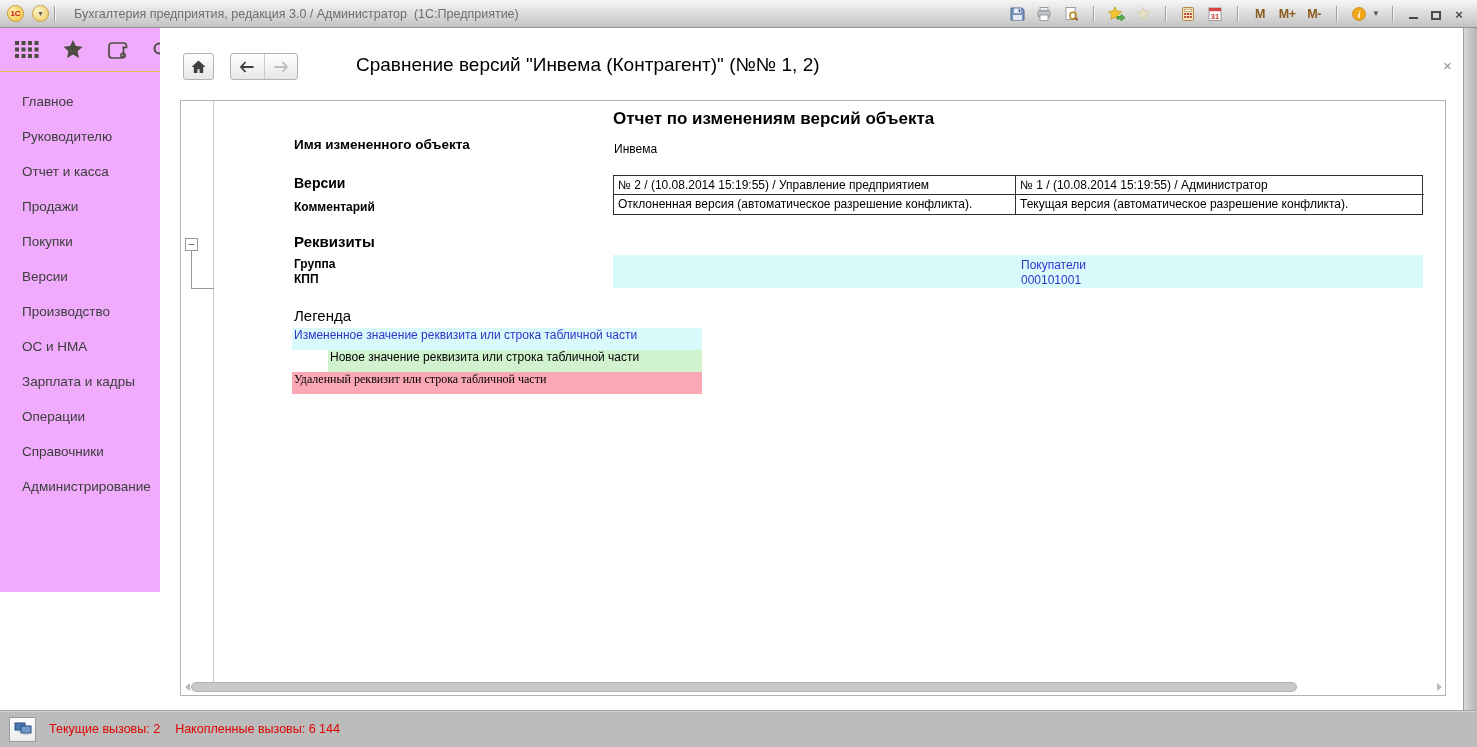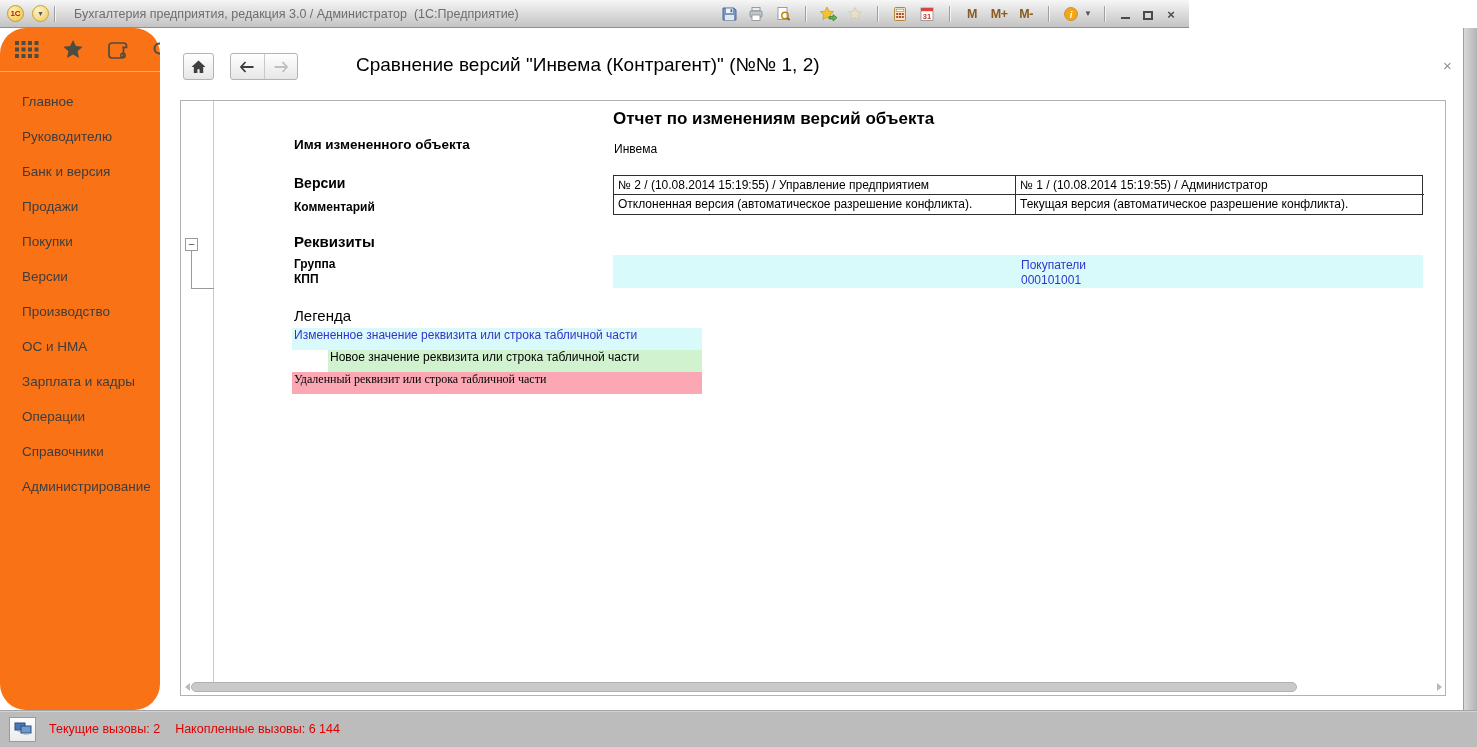--- a/index.html
+++ b/index.html
@@ -5,21 +5,21 @@
   * { margin:0; padding:0; box-sizing:border-box; }
   body {
     width:1477px; height:747px; overflow:hidden;
     font-family:"Liberation Sans", sans-serif;
     background:#ffffff;
   }
   .window { position:relative; width:1477px; height:747px; background:#fff; }
 
   
   .titlebar {
-    position:absolute; left:0; top:0; width:1189px; height:28px;
+    position:absolute; left:0; top:0; width:1477px; height:28px;
     background:linear-gradient(#f6f6f6, #c3c3c3);
     border-bottom:1px solid #8f8f8f;
     display:flex; align-items:center;
   }
   .logo-circle {
     width:17px; height:17px; border-radius:50%;
     background:radial-gradient(circle at 35% 30%, #ffefb0, #f3c33c);
     border:1px solid #c89b2e;
     color:#cc1111; font-weight:bold; font-size:8px;
     display:flex; align-items:center; justify-content:center;
@@ -39,23 +39,22 @@
   .tb-btn { height:20px; min-width:20px; display:flex; align-items:center; justify-content:center; cursor:pointer; }
   .m-btn { color:#8a5a1e; font-weight:bold; font-size:12.5px; letter-spacing:-0.5px; }
   .caret { font-size:8px; color:#555; margin-left:-4px; }
   .wc { width:16px; height:16px; display:flex; align-items:flex-end; justify-content:center; cursor:pointer; }
   .wc-min-bar { width:9px; height:2px; background:#4a4a4a; margin-bottom:3px; }
   .wc-max-box { width:10px; height:9px; border:2px solid #4a4a4a; margin-bottom:2px; }
   .wc-close { font-size:13px; font-weight:bold; color:#4a4a4a; line-height:15px; }
 
   
   .sidebar {
-    position:absolute; left:0; top:28px; width:160px; height:682px;
-    background:#f97316;
-    border-radius:26px;
+    position:absolute; left:0; top:28px; width:160px; height:564px;
+    background:#f0abfc;
   }
   .sidebar-icons {
     height:44px; display:flex; align-items:center; gap:24px;
     padding-left:15px; border-bottom:1px solid #d9bf58;
   }
   .side-icon { cursor:pointer; display:flex; align-items:center; }
   .side-nav { padding-top:12px; }
   .side-item {
     height:35px; line-height:35px; padding-left:22px;
     font-size:13.5px; color:#3d3d3d; cursor:pointer; white-space:nowrap;
@@ -285,21 +284,21 @@
       <span class="side-icon">
         <svg width="18" height="18" viewBox="0 0 18 18">
             <circle cx="7.5" cy="7.5" r="5" fill="none" stroke="#4c4c41" stroke-width="2"></circle>
             <line x1="11.5" y1="11.5" x2="16" y2="16" stroke="#4c4c41" stroke-width="2.2" stroke-linecap="round"></line>
           </svg>
       </span>
     </div>
     <nav class="side-nav">
       <div class="side-item">Главное</div>
       <div class="side-item">Руководителю</div>
-      <div class="side-item">Банк и версия</div>
+      <div class="side-item">Отчет и касса</div>
       <div class="side-item">Продажи</div>
       <div class="side-item">Покупки</div>
       <div class="side-item">Версии</div>
       <div class="side-item">Производство</div>
       <div class="side-item">ОС и НМА</div>
       <div class="side-item">Зарплата и кадры</div>
       <div class="side-item">Операции</div>
       <div class="side-item">Справочники</div>
       <div class="side-item">Администрирование</div>
     </nav>

